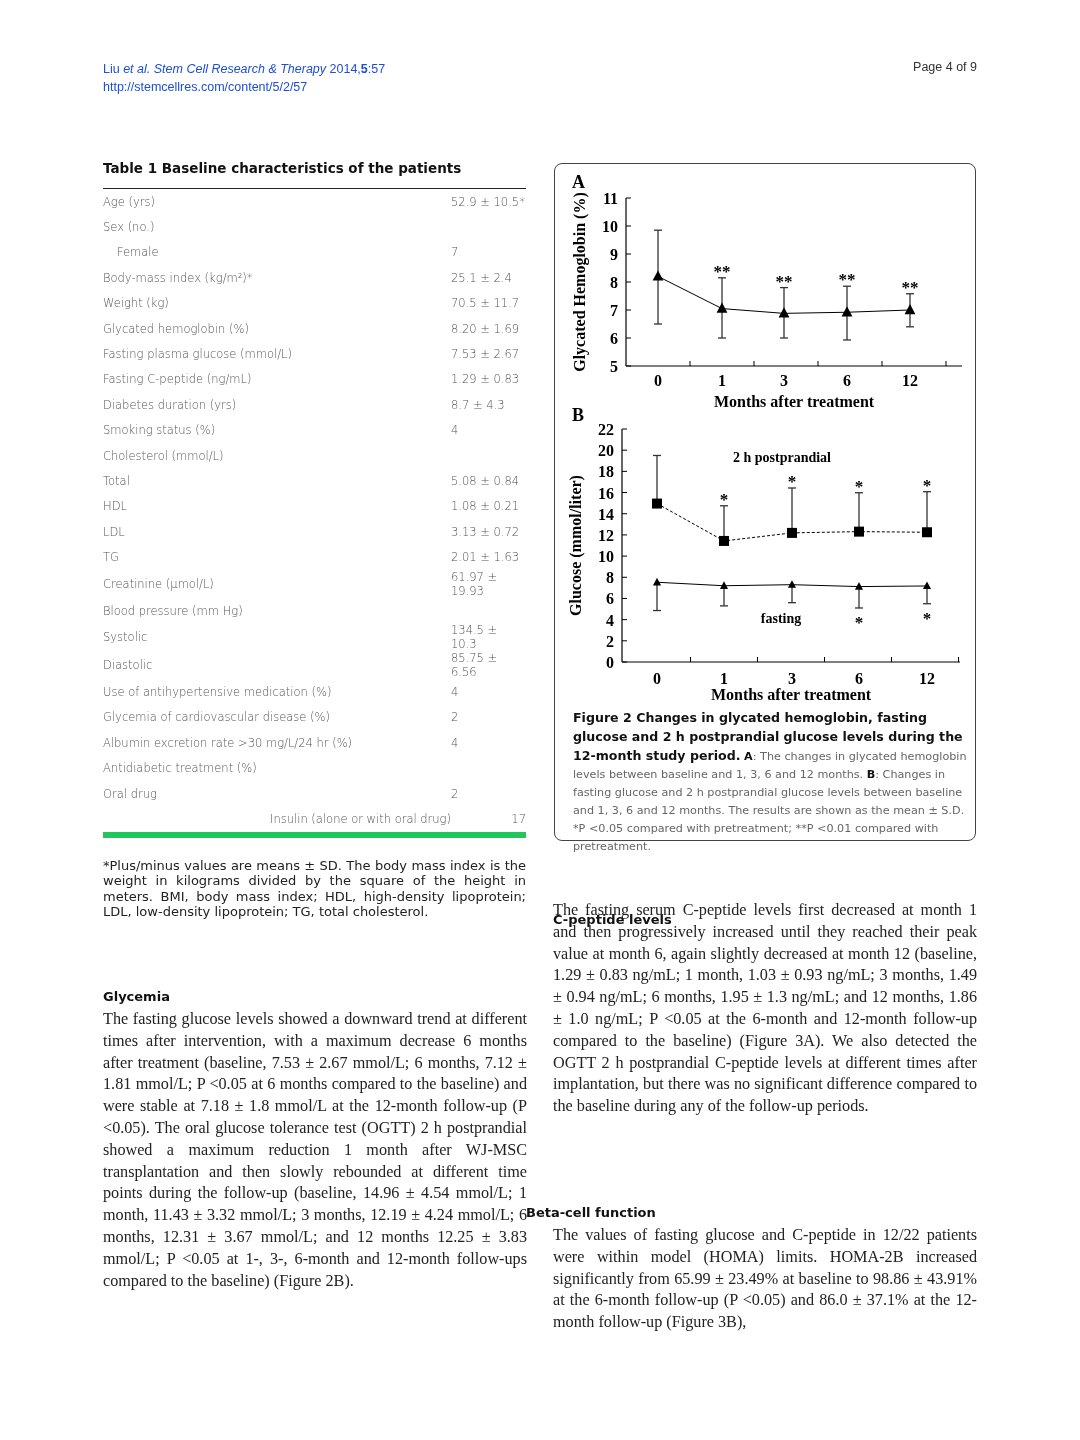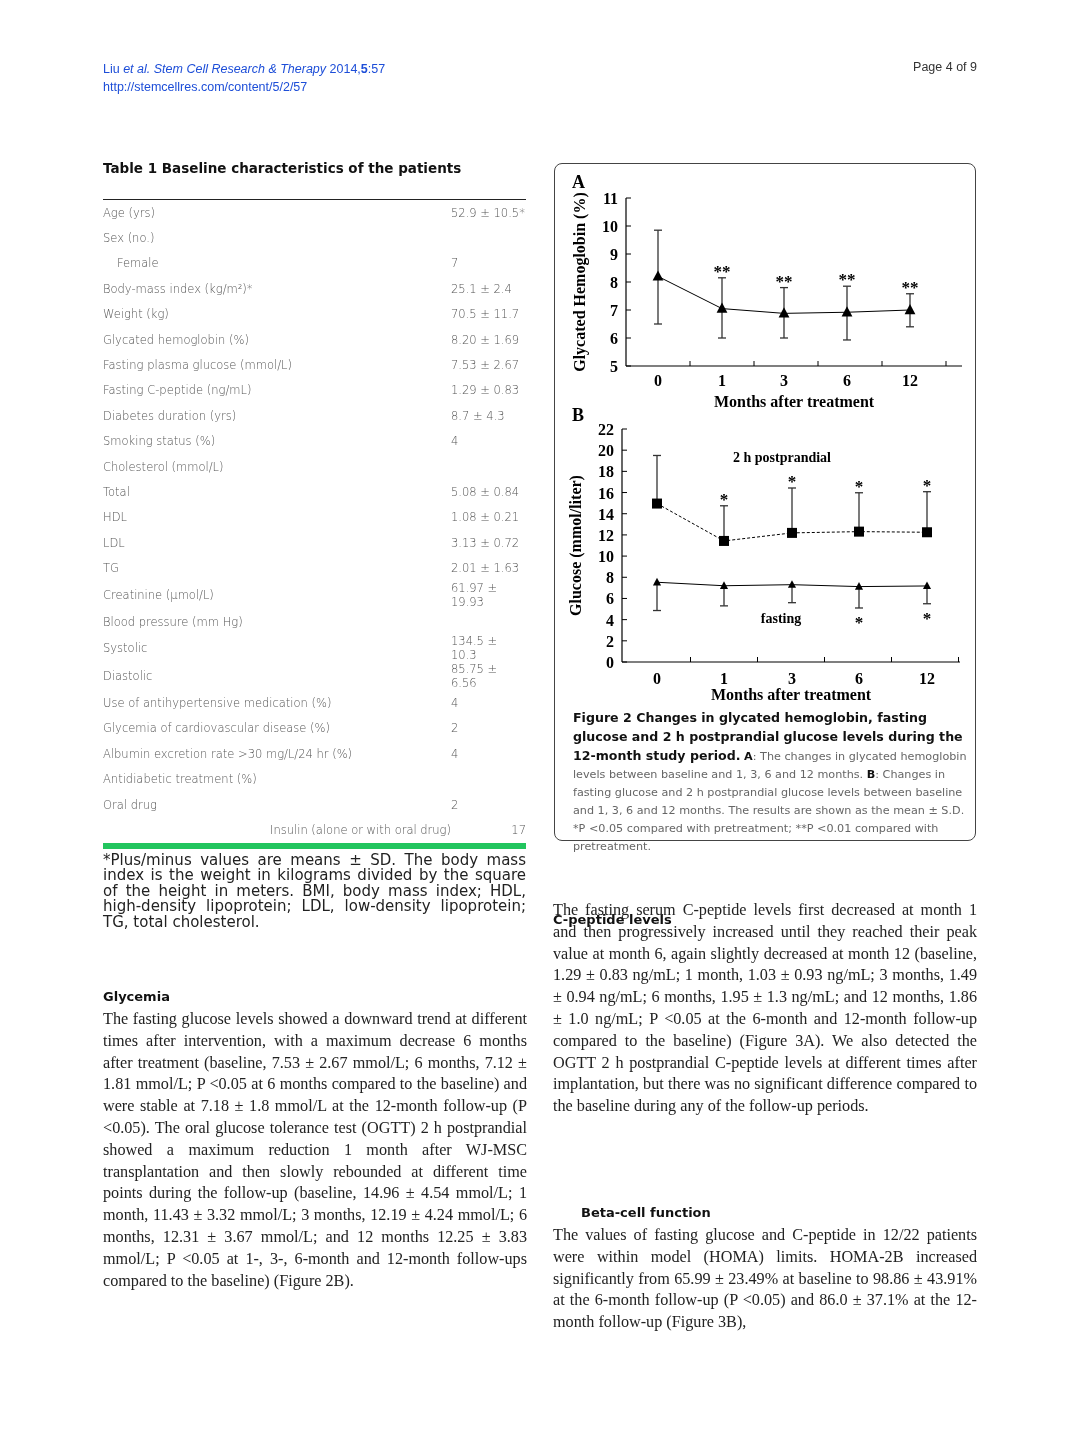--- a/index.html
+++ b/index.html
@@ -4,27 +4,27 @@
 <style>
   html, body { margin: 0; padding: 0; background: #ffffff; }
   body { width: 1080px; height: 1440px; position: relative; overflow: hidden; font-family: "DejaVu Sans", sans-serif; color: #222; }
   .hdr-left { position: absolute; left: 103px; top: 60px; font-size: 12.5px; line-height: 18px; color: #1d4ed8; font-family: "Liberation Sans", sans-serif; }
   .hdr-right { position: absolute; right: 103px; top: 60px; font-size: 12.5px; color: #333; font-family: "Liberation Sans", sans-serif; }
   .it { font-style: italic; }
   .bd { font-weight: bold; }
 
   
   .table-wrap { position: absolute; left: 103px; top: 160px; width: 423px; }
-  .table-title { font-family: "DejaVu Sans", sans-serif; font-weight: bold; font-size: 13.5px; color: #111; padding-bottom: 23px; border-bottom: 1px solid #222; }
+  .table-title { font-family: "DejaVu Sans", sans-serif; font-weight: bold; font-size: 13.5px; color: #111; padding-bottom: 12px; border-bottom: 1px solid #222; }
   table.t1 { width: 100%; border-collapse: collapse; font-family: "DejaVu Sans", sans-serif; font-size: 11.5px; color: #555; font-weight: 300; }
   table.t1 td { height: 25.4px; padding: 0; vertical-align: middle; }
   table.t1 td.v { width: 75px; }
   table.t1 td.ind { padding-left: 14px; }
   table.t1 tr:last-child td { border-bottom: 6px solid #22c55e; text-align: right; }
-  .table-foot { font-size: 15px; line-height: 15.5px; color: #222; margin-top: 4px; text-align: justify; }
+  .table-foot { font-size: 13px; line-height: 15.5px; color: #222; margin-top: 20px; text-align: justify; }
 
   
   .fig { position: absolute; left: 554px; top: 163px; width: 422px; height: 678px; border: 1px solid #444; border-radius: 8px; box-sizing: border-box; }
   .fig svg { position: absolute; left: 0; top: 0; }
   .fig-cap { position: absolute; left: 18px; top: 545px; width: 405px; font-size: 11.2px; line-height: 18px; color: #666; }
   .fig-cap .cb { color: #111; font-weight: bold; font-size: 12.6px; }
   .fig-cap .lbl { color: #111; font-weight: bold; }
 
   
   .sec-h { position: absolute; font-family: "DejaVu Sans", sans-serif; font-weight: bold; font-size: 13px; color: #111; }
@@ -300,14 +300,14 @@
     <span class="lbl">B</span><span>: Changes in fasting glucose and 2 h postprandial glucose levels between baseline and 1, 3, 6 and 12 months. The results are shown as the mean ± S.D. *P &lt;0.05 compared with pretreatment; **P &lt;0.01 compared with pretreatment.</span>
   </div>
 </div>
 
 <div class="sec-h" style="left:103px; top:989px;">Glycemia</div>
 <div class="para" style="left:103px; top:1009px; width:424px;">The fasting glucose levels showed a downward trend at different times after intervention, with a maximum decrease 6 months after treatment (baseline, 7.53 ± 2.67 mmol/L; 6 months, 7.12 ± 1.81 mmol/L; P &lt;0.05 at 6 months compared to the baseline) and were stable at 7.18 ± 1.8 mmol/L at the 12-month follow-up (P &lt;0.05). The oral glucose tolerance test (OGTT) 2 h postprandial showed a maximum reduction 1 month after WJ-MSC transplantation and then slowly rebounded at different time points during the follow-up (baseline, 14.96 ± 4.54 mmol/L; 1 month, 11.43 ± 3.32 mmol/L; 3 months, 12.19 ± 4.24 mmol/L; 6 months, 12.31 ± 3.67 mmol/L; and 12 months 12.25 ± 3.83 mmol/L; P &lt;0.05 at 1-, 3-, 6-month and 12-month follow-ups compared to the baseline) (Figure 2B).</div>
 
 <div class="sec-h" style="left:553px; top:880px;margin-top:32px;">C-peptide levels</div>
 <div class="para" style="left:553px; top:900px; width:424px;">The fasting serum C-peptide levels first decreased at month 1 and then progressively increased until they reached their peak value at month 6, again slightly decreased at month 12 (baseline, 1.29 ± 0.83 ng/mL; 1 month, 1.03 ± 0.93 ng/mL; 3 months, 1.49 ± 0.94 ng/mL; 6 months, 1.95 ± 1.3 ng/mL; and 12 months, 1.86 ± 1.0 ng/mL; P &lt;0.05 at the 6-month and 12-month follow-up compared to the baseline) (Figure 3A). We also detected the OGTT 2 h postprandial C-peptide levels at different times after implantation, but there was no significant difference compared to the baseline during any of the follow-up periods.</div>
 
-<div class="sec-h" style="left:581px; top:1205px;">Beta-cell function</div>
+<div class="sec-h" style="left:526px; top:1205px;">Beta-cell function</div>
 <div class="para" style="left:553px; top:1225px; width:424px;">The values of fasting glucose and C-peptide in 12/22 patients were within model (HOMA) limits. HOMA-2B increased significantly from 65.99 ± 23.49% at baseline to 98.86 ± 43.91% at the 6-month follow-up (P &lt;0.05) and 86.0 ± 37.1% at the 12-month follow-up (Figure 3B),</div>
 
 </body></html>

